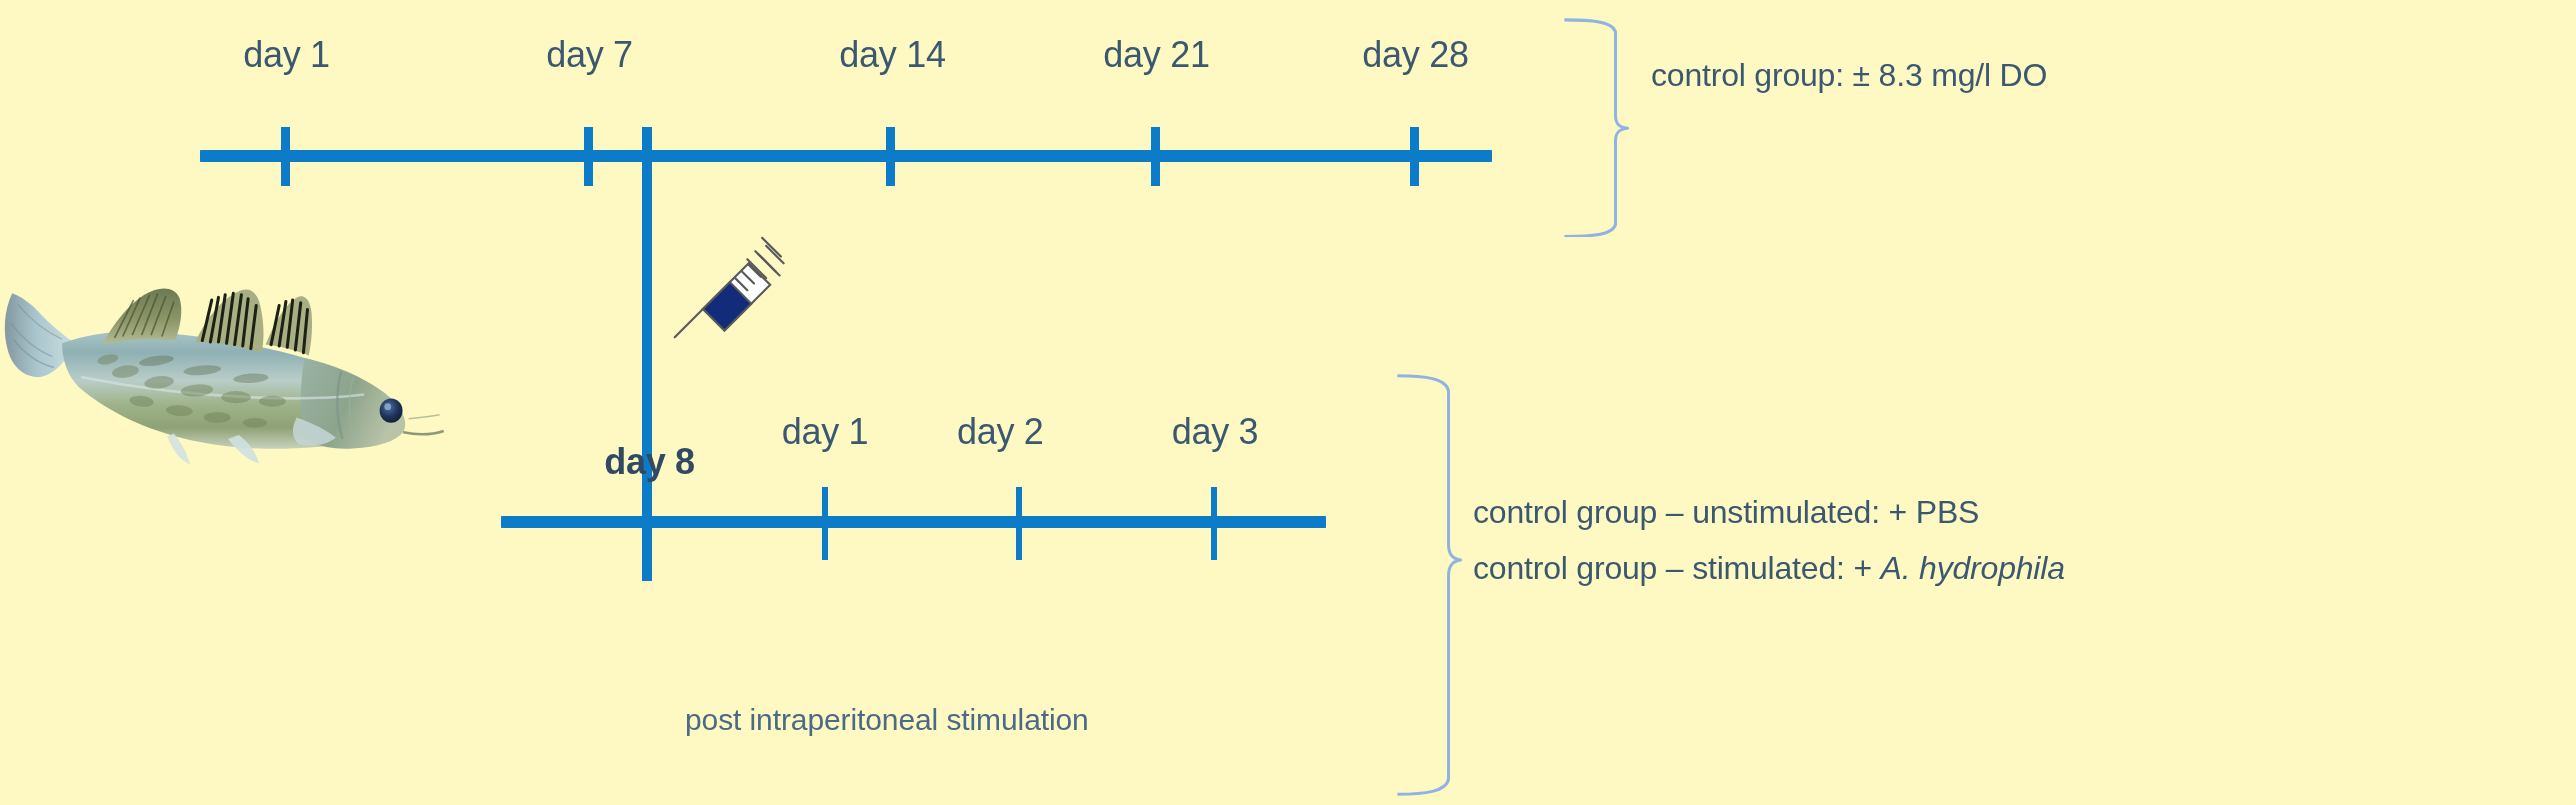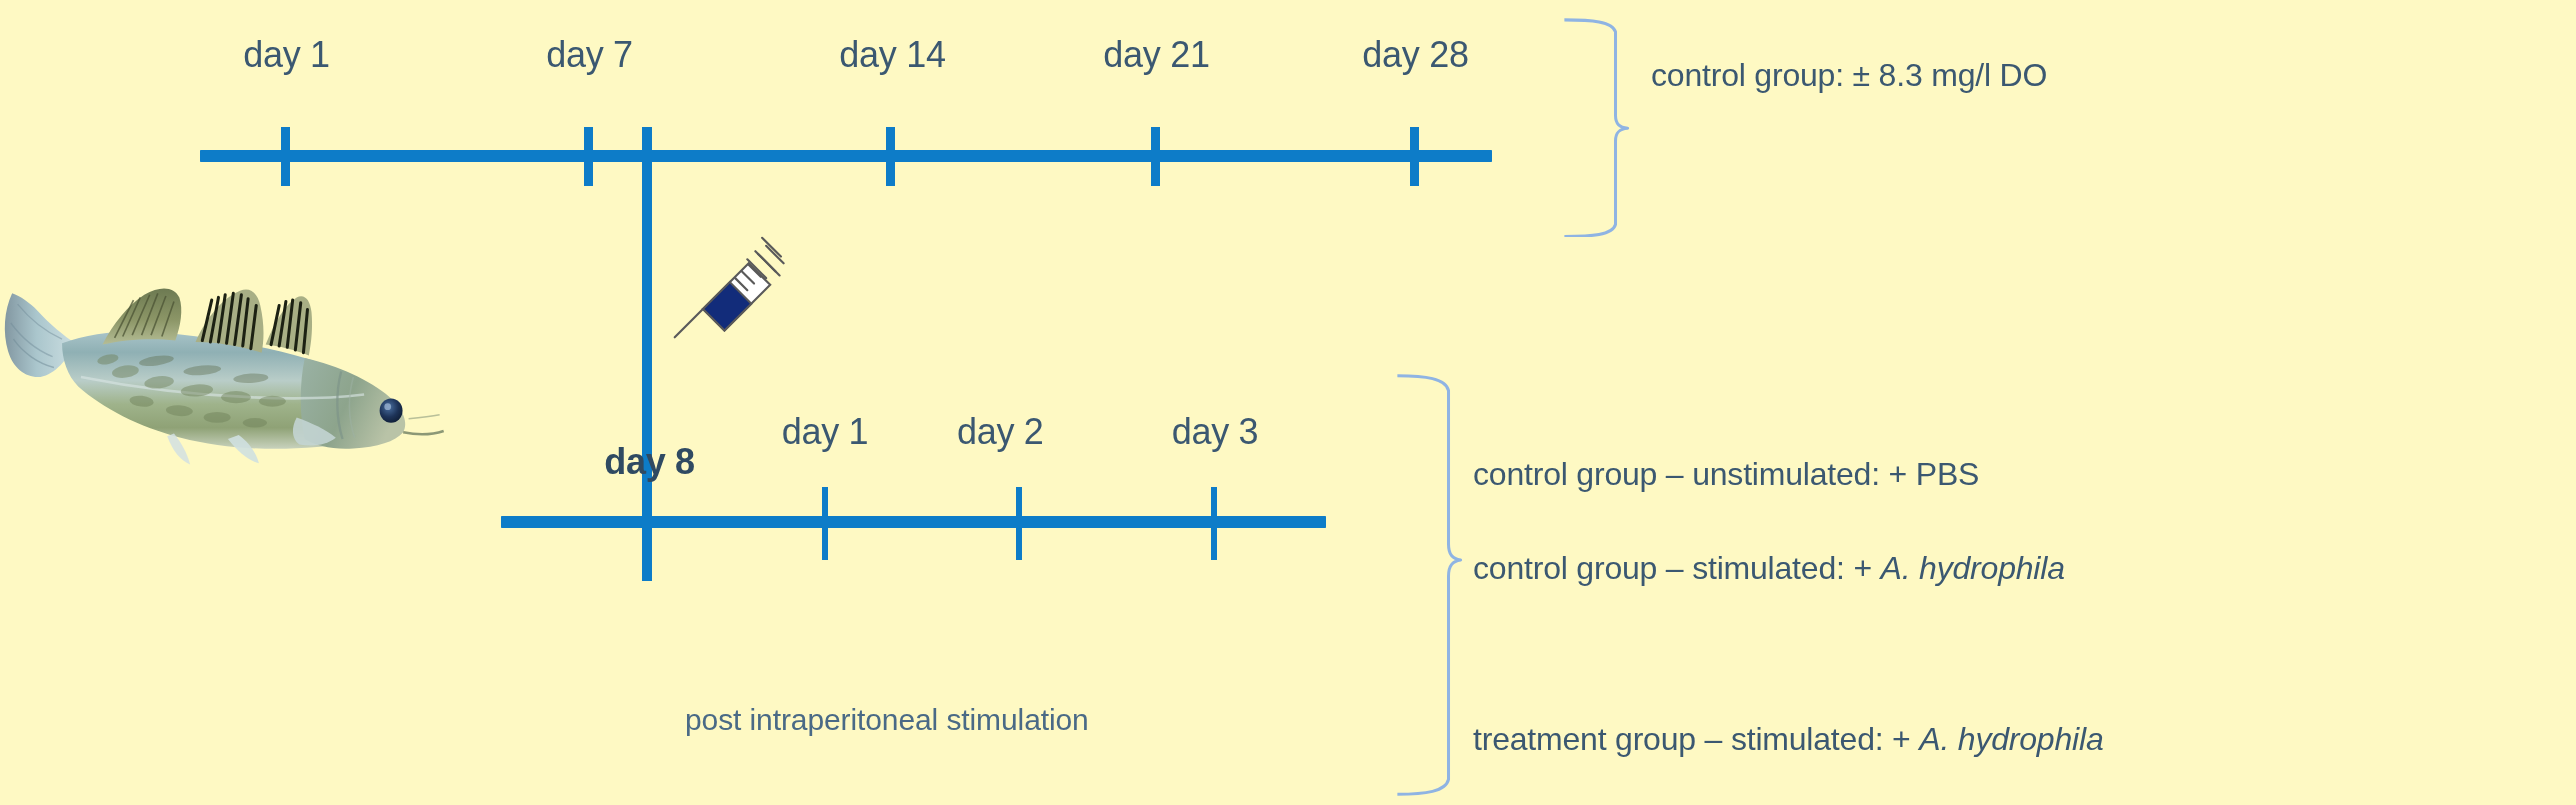--- a/index.html
+++ b/index.html
@@ -260,24 +260,21 @@
 
   <div class="caption" style="left:685px; top:691px;margin-top:14px;">post intraperitoneal stimulation</div>
 
   <div class="brace" style="left:1392px; top:371px; width:74px; height:428px;">
     <svg width="74" height="428" viewBox="0 0 110 634" xmlns="http://www.w3.org/2000/svg">
       <path d="M8 6 C50 6 80 10 84 28 L84 256 C84 272 90 278 102 280
                C90 282 84 288 84 304 L84 606 C80 624 50 628 8 628" fill="none" stroke="#8fb4e3" stroke-width="4.5" stroke-linejoin="round"></path>
     </svg>
   </div>
 
-  <div class="grp-line" style="left:1473px; top:458px;">
+  <div class="grp-line" style="left:1473px; top:496px;">
     <span>control group – unstimulated: + PBS</span><i></i>
   </div>
   <div class="grp-line" style="left:1473px; top:552px;">
     <span>control group – stimulated: + </span><i>A. hydrophila</i>
   </div>
-  <div class="grp-line" style="left:1473px; top:723px;">
-    <span>treatment group – stimulated: + </span><i>A. hydrophila</i>
-  </div>
 
 </div>
 
 
 </body></html>

